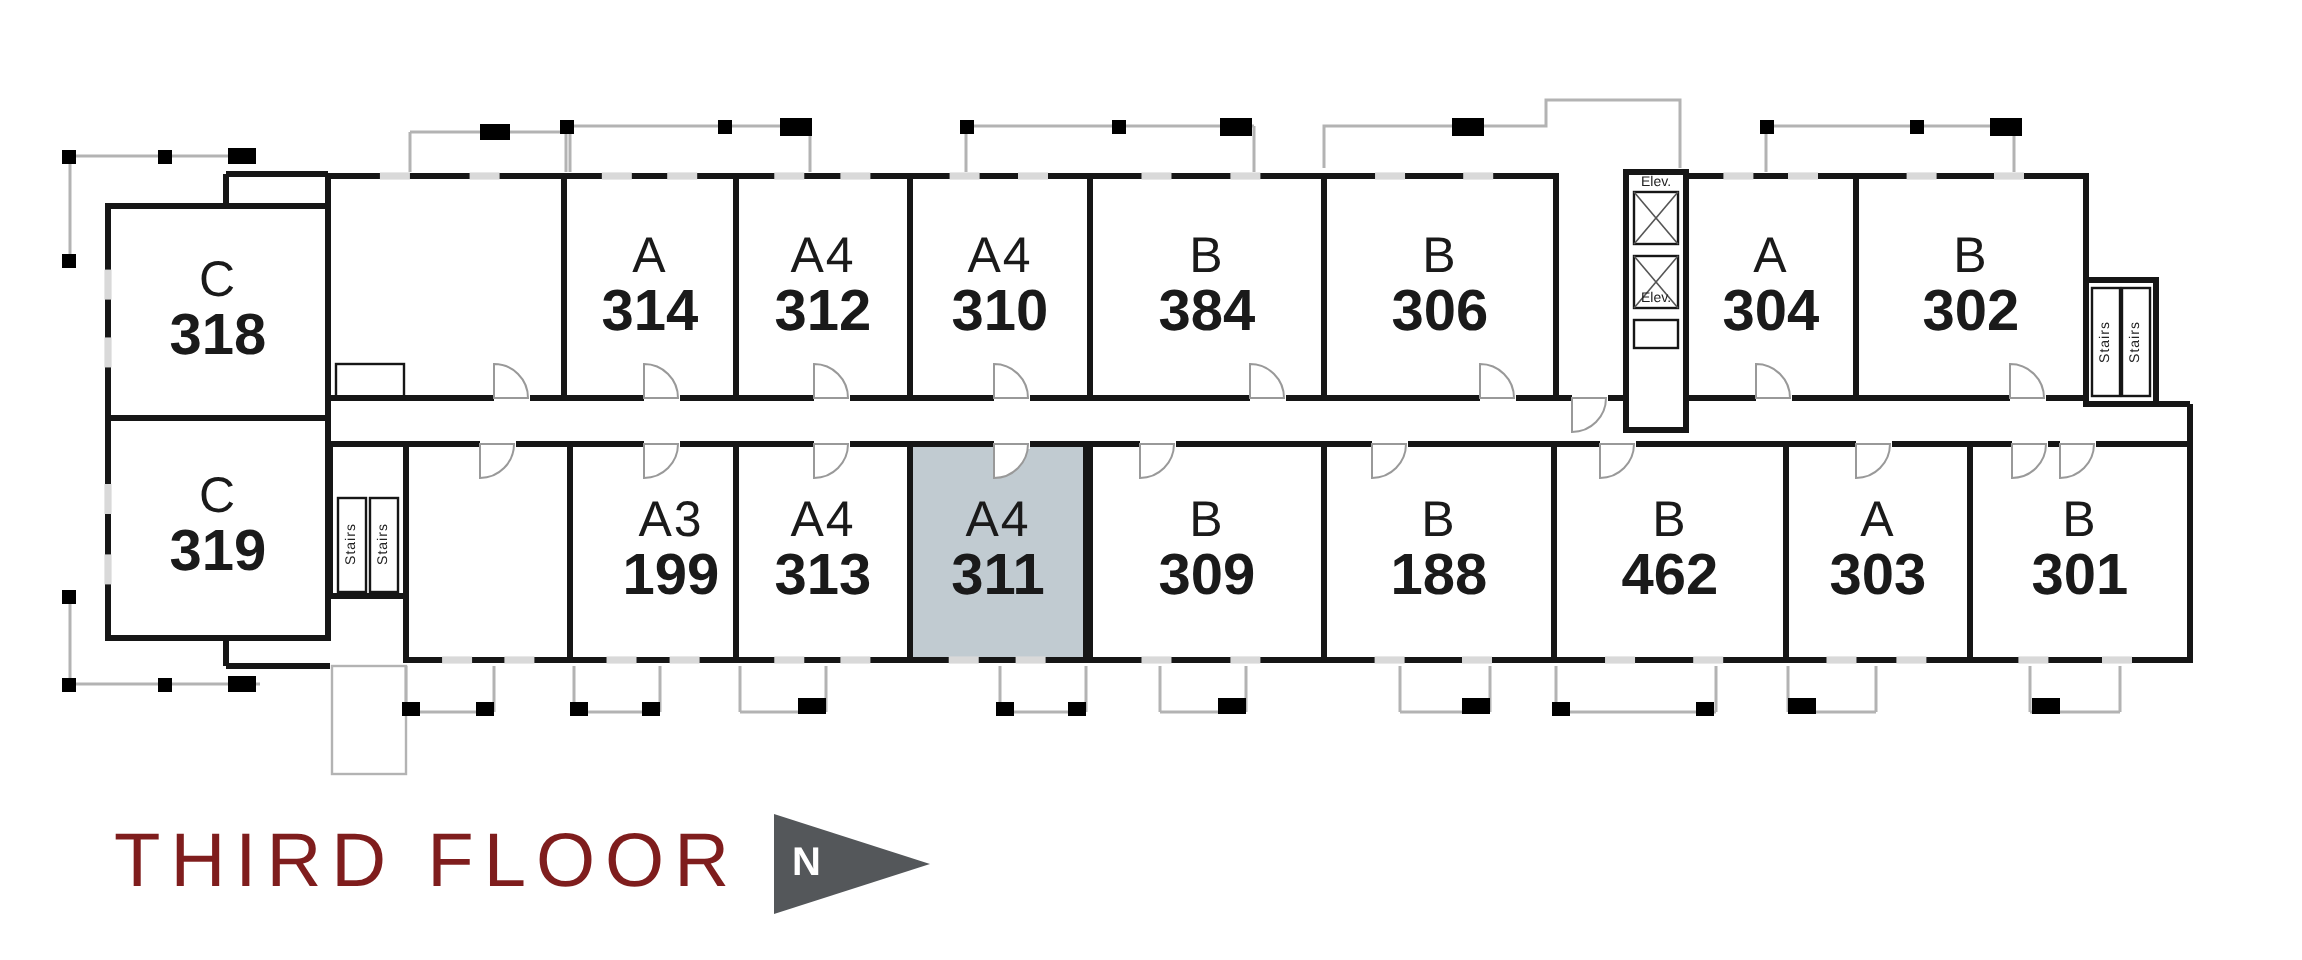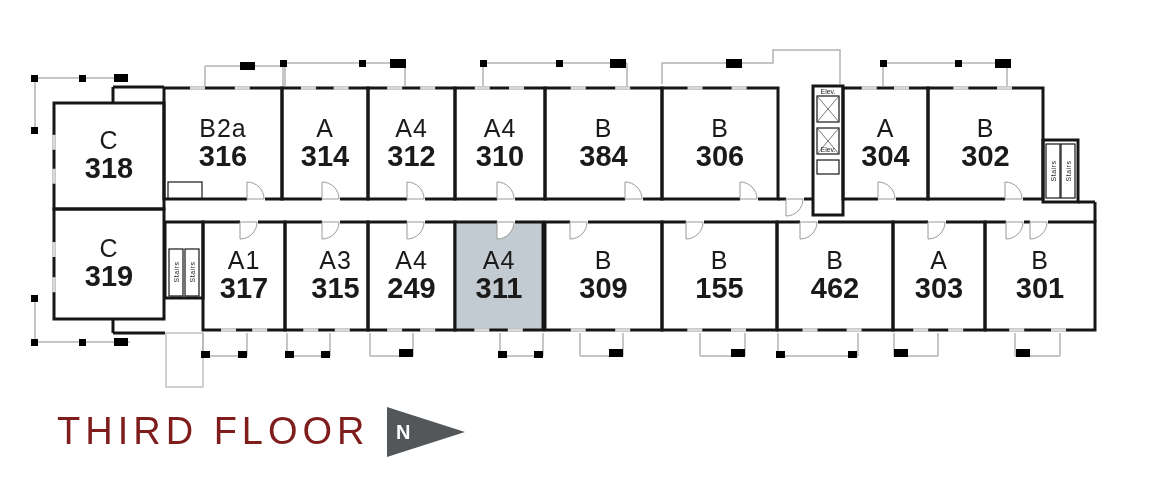--- a/index.html
+++ b/index.html
@@ -218,24 +218,20 @@
       <rect x="731" y="349" width="14" height="8" fill="#000"></rect>
       <rect x="894" y="349" width="14" height="8" fill="#000"></rect>
       <rect x="1016" y="349" width="14" height="8" fill="#000"></rect>
     </svg>
 
   <div id="units-layer">
       <div class="unit" style="left: 54px; top: 103px; width: 110px; height: 106px;">
         <span class="t">C</span>
         <span class="n">318</span>
       </div>
-      <div class="unit" style="left: 164px; top: 88px; width: 118px; height: 111px;">
-        <span class="t">B2a</span>
-        <span class="n">316</span>
-      </div>
       <div class="unit" style="left: 282px; top: 88px; width: 86px; height: 111px;">
         <span class="t">A</span>
         <span class="n">314</span>
       </div>
       <div class="unit" style="left: 368px; top: 88px; width: 87px; height: 111px;">
         <span class="t">A4</span>
         <span class="n">312</span>
       </div>
       <div class="unit" style="left: 455px; top: 88px; width: 90px; height: 111px;">
         <span class="t">A4</span>
@@ -254,43 +250,39 @@
         <span class="n">304</span>
       </div>
       <div class="unit" style="left: 928px; top: 88px; width: 115px; height: 111px;">
         <span class="t">B</span>
         <span class="n">302</span>
       </div>
       <div class="unit" style="left: 54px; top: 209px; width: 110px; height: 110px;">
         <span class="t">C</span>
         <span class="n">319</span>
       </div>
-      <div class="unit" style="left: 203px; top: 222px; width: 82px; height: 108px;">
-        <span class="t">A1</span>
-        <span class="n">317</span>
-      </div>
       <div class="unit" style="left: 285px; top: 222px; width: 101px; height: 108px;">
         <span class="t">A3</span>
-        <span class="n">315</span>
+        <span class="n">199</span>
       </div>
       <div class="unit" style="left: 368px; top: 222px; width: 87px; height: 108px;">
         <span class="t">A4</span>
-        <span class="n">249</span>
+        <span class="n">313</span>
       </div>
       <div class="unit" style="left: 455px; top: 222px; width: 88px; height: 108px;">
         <span class="t">A4</span>
         <span class="n">311</span>
       </div>
       <div class="unit" style="left: 545px; top: 222px; width: 117px; height: 108px;">
         <span class="t">B</span>
         <span class="n">309</span>
       </div>
       <div class="unit" style="left: 662px; top: 222px; width: 115px; height: 108px;">
         <span class="t">B</span>
-        <span class="n">155</span>
+        <span class="n">188</span>
       </div>
       <div class="unit" style="left: 777px; top: 222px; width: 116px; height: 108px;">
         <span class="t">B</span>
         <span class="n">462</span>
       </div>
       <div class="unit" style="left: 893px; top: 222px; width: 92px; height: 108px;">
         <span class="t">A</span>
         <span class="n">303</span>
       </div>
       <div class="unit" style="left: 985px; top: 222px; width: 110px; height: 108px;">

